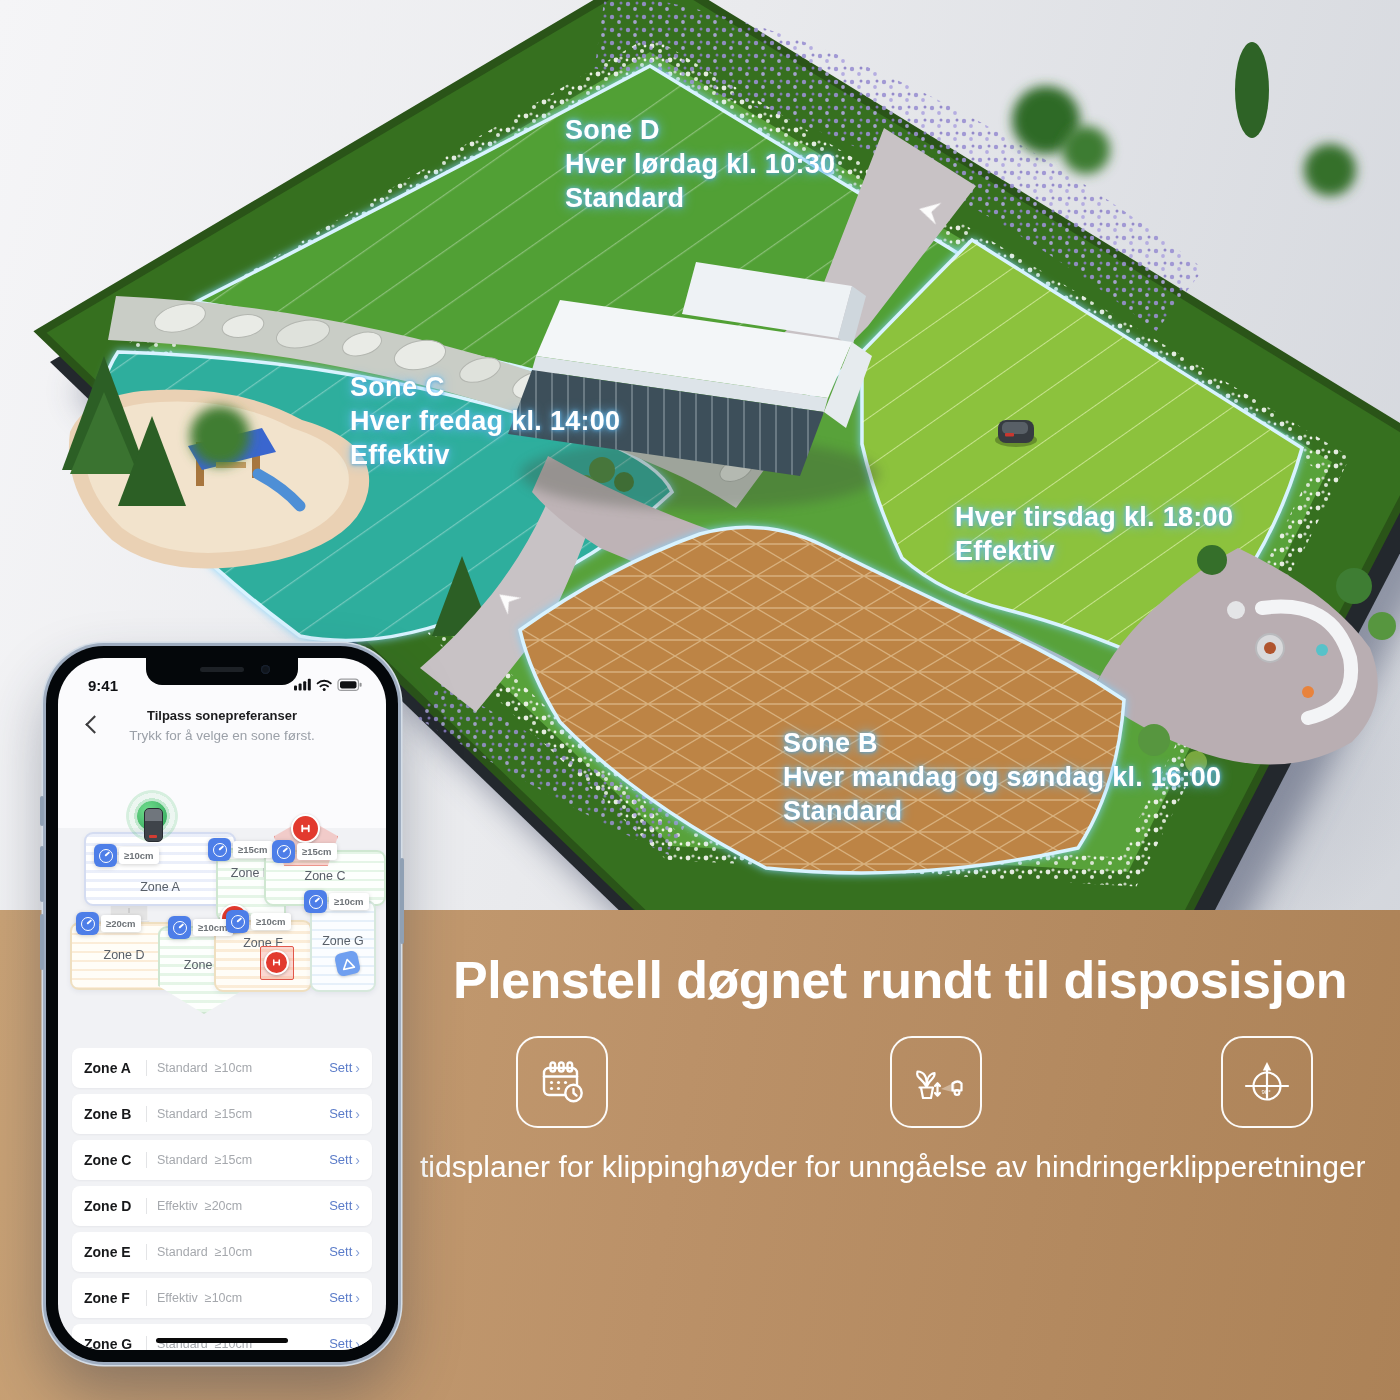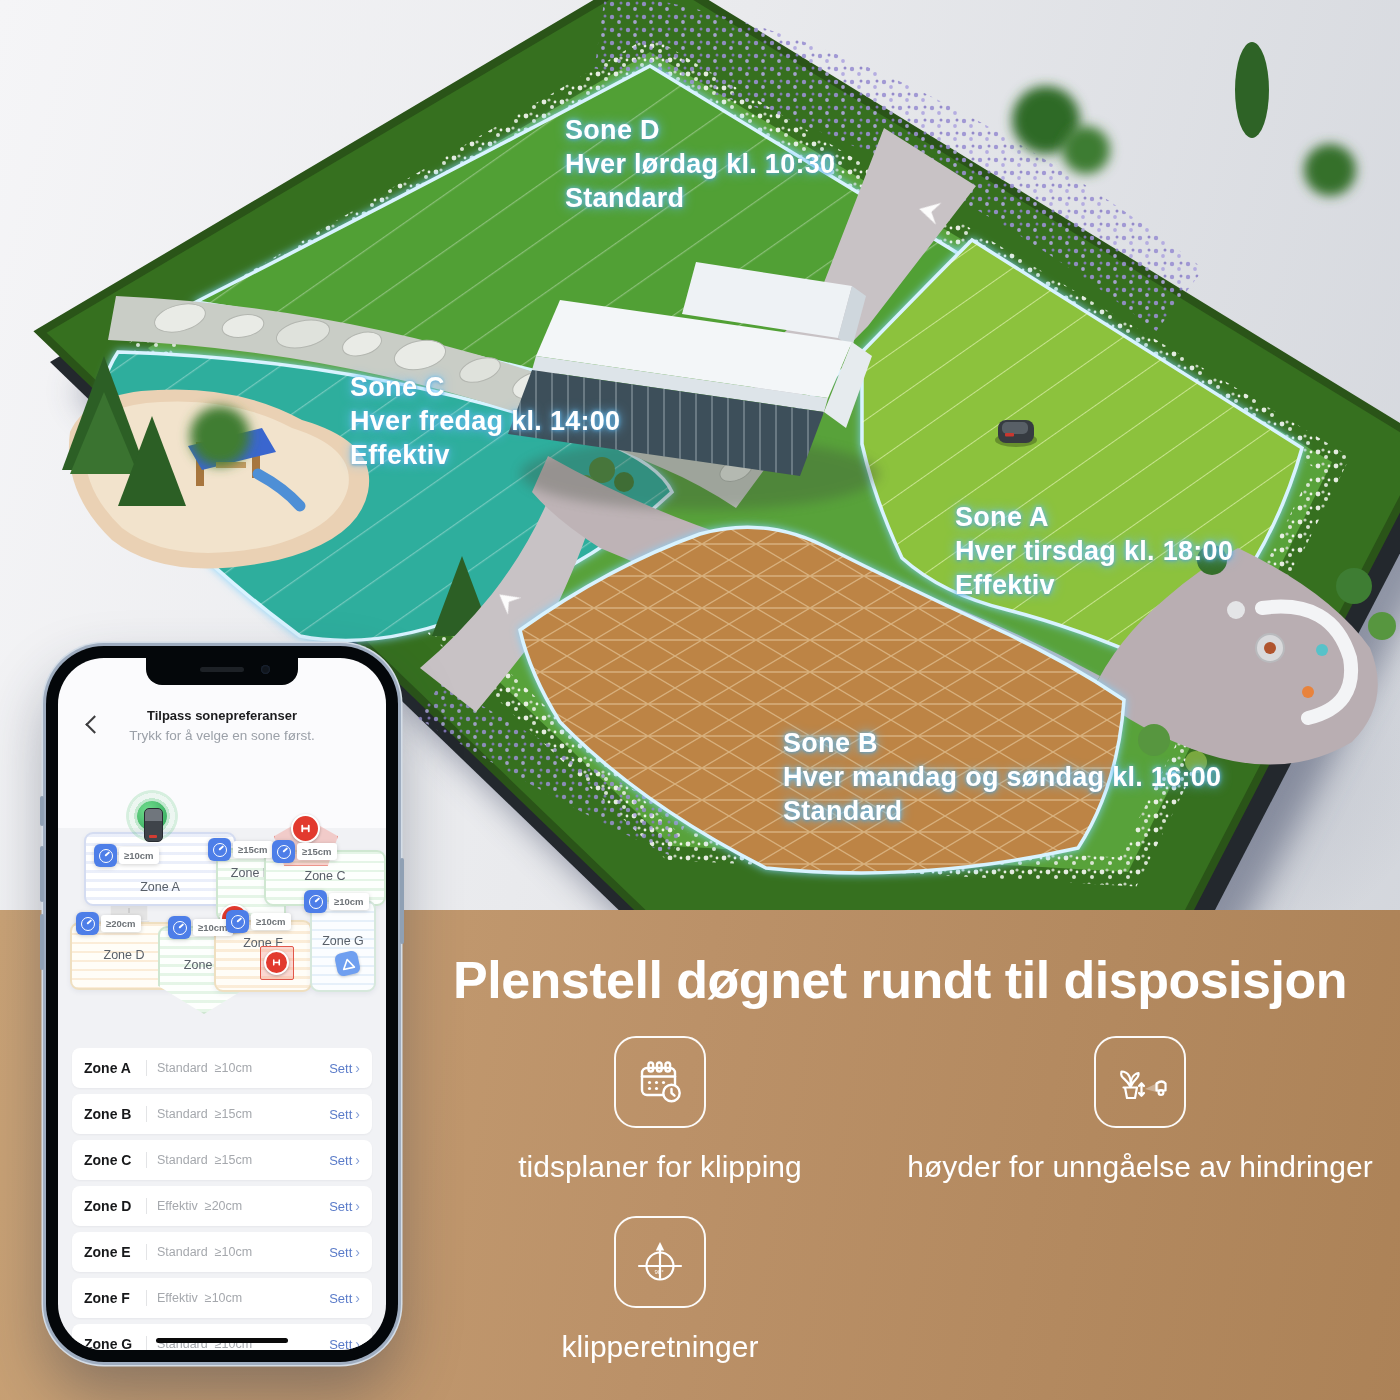--- a/index.html
+++ b/index.html
@@ -101,32 +101,32 @@
   .map-robot::after{content:"";position:absolute;left:4px;bottom:3px;width:8px;height:3px;background:#d23c32;border-radius:1px;}
 
   
   .zone-list{position:absolute;left:0;top:390px;width:100%;z-index:2;}
   .zrow{height:40px;background:#fff;border-radius:8px;margin:0 14px 6px;display:flex;
     align-items:center;padding:0 12px;box-shadow:0 1px 2px rgba(30,40,60,.05);cursor:pointer;}
   .zname{font-weight:700;font-size:14px;color:#17181a;width:62px;flex:none;}
   .zdiv{width:1px;height:16px;background:#e3e4e6;margin:0 10px 0 0;flex:none;}
   .zmode{font-size:12.5px;color:#a5a8ad;white-space:nowrap;}
   .zheight{font-size:12.5px;color:#a5a8ad;margin-left:7px;white-space:nowrap;}
-  .zact{margin-left:auto;font-size:13px;color:#5b7cc9;display:flex;align-items:center;gap:3px;cursor:pointer;}
+  .zact{margin-left:auto;font-size:13px;color:#5b7cc9;display:flex;gap:3px;cursor:pointer;}
   .zact .chev{font-size:14px;color:#8aa3d8;}
   .home-indicator{position:absolute;left:50%;bottom:7px;transform:translateX(-50%);
     width:132px;height:5px;border-radius:3px;background:#0a0a0a;z-index:20;}
 
   
   .promo{position:absolute;left:0;top:910px;width:1400px;height:490px;z-index:1;
     background:linear-gradient(100deg,#c9a276 0%,#bb9168 48%,#ac8257 100%);padding-left:10px;}
   .promo-headline{position:absolute;left:420px;top:40px;width:960px;text-align:center;
     font-size:52px;font-weight:700;color:#fff;letter-spacing:-.5px;white-space:nowrap;}
   .feature-grid{position:absolute;left:420px;top:126px;width:960px;display:grid;
-    grid-template-columns:1fr 1fr;row-gap:32px;}
+    grid-template-columns:1fr 1fr 1fr 1fr;row-gap:32px;}
   .feature{display:flex;flex-direction:column;align-items:center;}
   .fe-box{width:88px;height:88px;border:2.5px solid rgba(255,255,255,.96);border-radius:22px;
     display:flex;align-items:center;justify-content:center;}
   .fe-label{margin-top:22px;font-size:30px;color:#fff;white-space:nowrap;}
 </style>
 </head>
 <body>
 
 <div class="top-section">
   <div class="shade"></div>
@@ -295,21 +295,20 @@
     <div>Sone D</div>
     <div>Hver lørdag kl. 10:30</div>
     <div>Standard</div>
   </div>
   <div class="zone-label zl-c">
     <div>Sone C</div>
     <div>Hver fredag kl. 14:00</div>
     <div>Effektiv</div>
   </div>
   <div class="zone-label zl-a">
-    <div>Sone A</div>
     <div>Hver tirsdag kl. 18:00</div>
     <div>Effektiv</div>
   </div>
   <div class="zone-label zl-b">
     <div>Sone B</div>
     <div>Hver mandag og søndag kl. 16:00</div>
     <div>Standard</div>
   </div>
 </div>
 
@@ -376,20 +375,41 @@
   <div class="side-btn sb-l2"></div>
   <div class="side-btn sb-l3"></div>
   <div class="side-btn sb-r1"></div>
 
   <div class="screen">
     <div class="notch">
       <div class="spk"></div>
       <div class="cam"></div>
     </div>
 
+    <div class="status-bar">
+      <span class="sb-time">9:41</span>
+      <svg width="68" height="14" viewBox="0 0 68 14">
+        <g fill="#101114">
+          <rect x="0" y="7.5" width="3" height="5" rx="1"></rect>
+          <rect x="4.6" y="5.5" width="3" height="7" rx="1"></rect>
+          <rect x="9.2" y="3.2" width="3" height="9.3" rx="1"></rect>
+          <rect x="13.8" y="0.8" width="3" height="11.7" rx="1"></rect>
+        </g>
+        <g fill="none" stroke="#101114" stroke-width="1.9" stroke-linecap="round">
+          <path d="M23.6 5.4 a9.6 9.6 0 0 1 13.2 0"></path>
+          <path d="M26.4 8.4 a5.6 5.6 0 0 1 7.6 0"></path>
+          <circle cx="30.2" cy="11.4" r="1.5" fill="#101114" stroke="none"></circle>
+        </g>
+        <g>
+          <rect x="44" y="1.2" width="20.5" height="11.2" rx="3.2" fill="none" stroke="#101114" stroke-opacity=".4" stroke-width="1.2"></rect>
+          <rect x="46" y="3.2" width="16.5" height="7.2" rx="1.8" fill="#101114"></rect>
+          <rect x="65.6" y="4.8" width="2" height="4" rx="1" fill="#101114" opacity=".45"></rect>
+        </g>
+      </svg>
+    </div>
 
     <div class="app-header">
       <div class="back-btn">
           <span class="chev"></span>
         </div>
       <div class="hdr-title">Tilpass sonepreferanser</div>
       <div class="hdr-sub">Trykk for å velge en sone først.</div>
     </div>
 
     <div class="corridor cor-dash-v" style="left:52px;top:238px;width:36px;height:34px;"></div>

